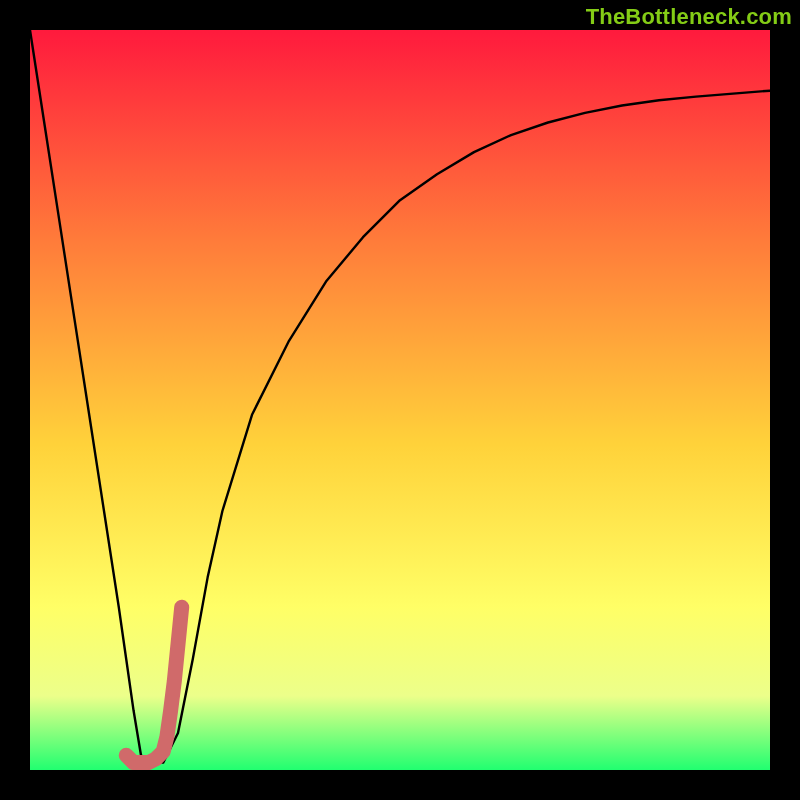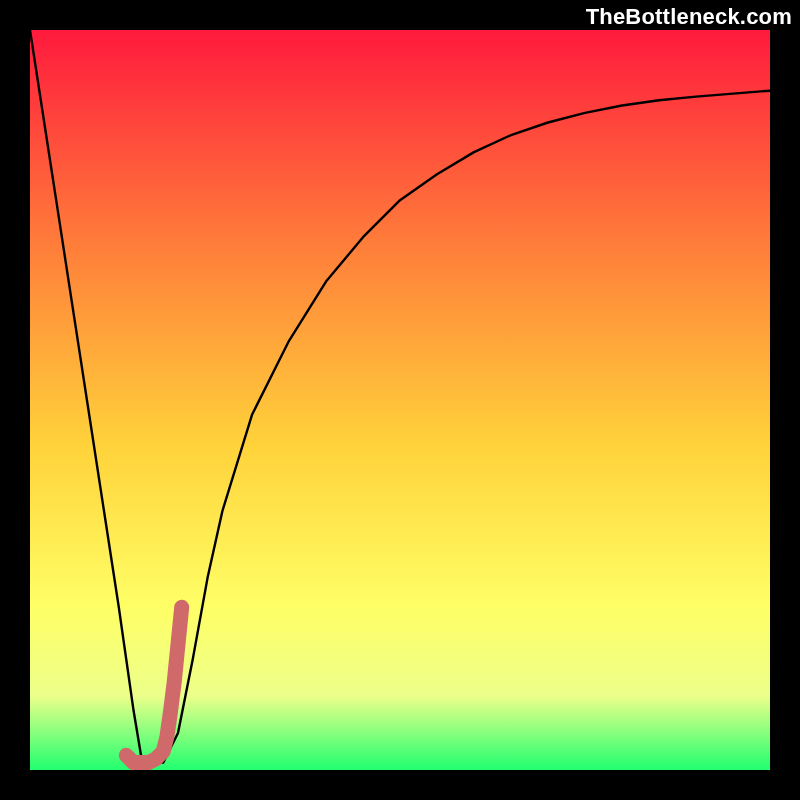--- a/index.html
+++ b/index.html
@@ -26,21 +26,21 @@
     height: 740px;
     overflow: hidden;
   }
   .watermark {
     position: absolute;
     top: 4px;
     right: 8px;
     font-family: Arial, Helvetica, sans-serif;
     font-size: 22px;
     font-weight: 600;
-    color: #ffffff;
+    color: #84cc16;
     letter-spacing: 0.2px;
   }
 </style>
 </head>
 <body>
 
 <div class="frame">
   <div class="plot">
     <svg id="chart-svg" width="740" height="740" viewBox="0 0 740 740">
       <defs>

